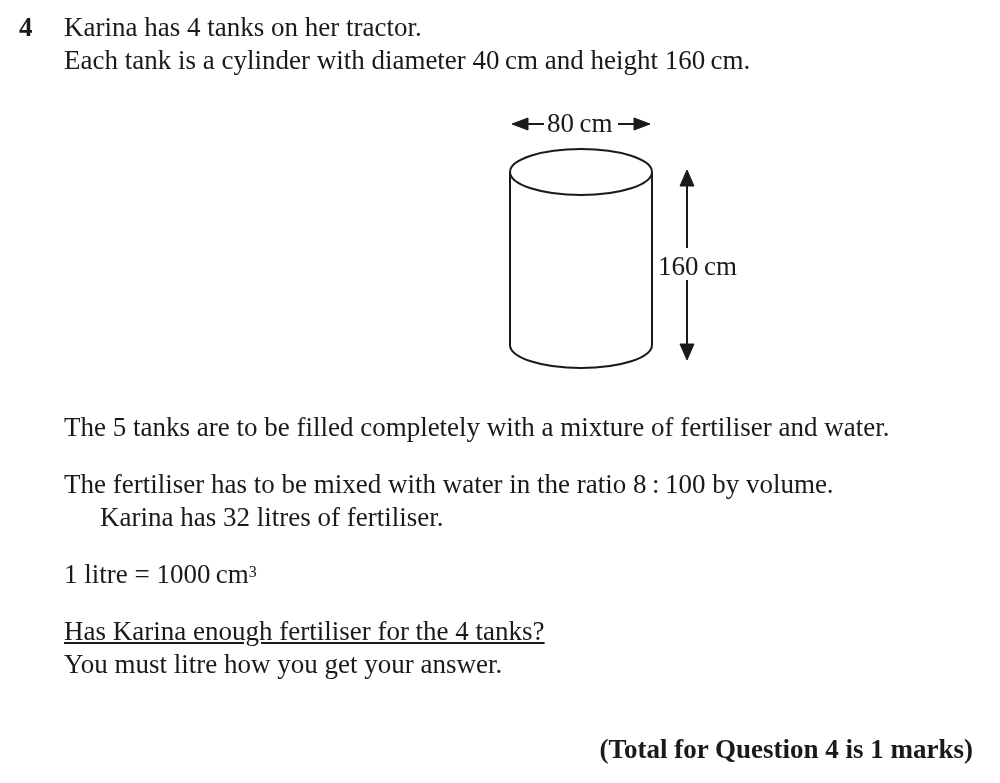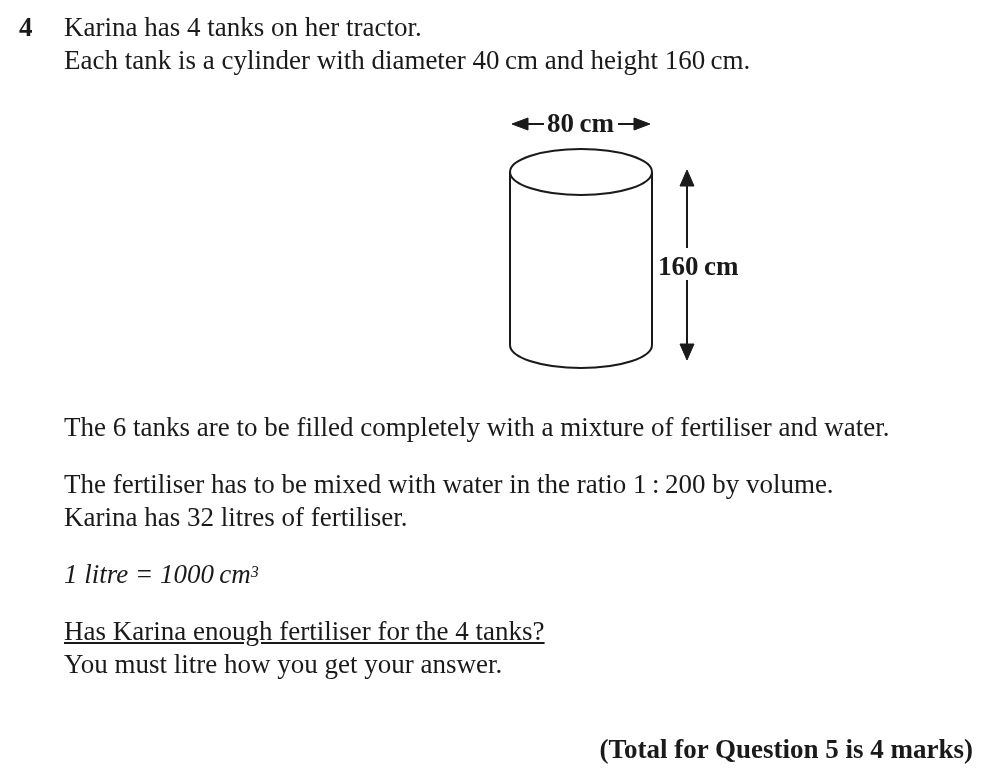--- a/index.html
+++ b/index.html
@@ -13,21 +13,21 @@
       font-size: 27px; font-weight: bold;
     }
     .line {
       position: absolute; left: 64px;
       font-size: 27px; line-height: 32px; white-space: nowrap;
     }
     .total {
       position: absolute; right: 27px; top: 734px;
       font-size: 27px; font-weight: bold; white-space: nowrap;
     }
-    .diagram { position: absolute; left: 500px; top: 100px; width: 260px; height: 280px; font-weight: bold; }
+    .diagram { position: absolute; left: 500px; top: 100px; width: 260px; height: 280px; }
     .diagram svg text { font-family: "Liberation Serif", "DejaVu Serif", serif; font-size: 27px; fill: #1a1a1a; }
     sup { font-size: 16px; vertical-align: top; position: relative; top: -2px; }
   </style>
 </head>
 <body>
 
 <div class="qnum">4</div>
 
 <div class="line" style="top:11px;">Karina has 4 tanks on her tractor.</div>
 <div class="line" style="top:44px;">Each tank is a cylinder with diameter 40 cm and height 160 cm.</div>
@@ -53,24 +53,24 @@
     <g stroke="#1a1a1a" fill="#1a1a1a">
       <polygon points="187,70 180,86 194,86"></polygon>
       <line x1="187" y1="84" x2="187" y2="148" stroke-width="2"></line>
       <line x1="187" y1="180" x2="187" y2="246" stroke-width="2"></line>
       <polygon points="187,260 180,244 194,244"></polygon>
     </g>
     <text x="158" y="175">160 cm</text>
   </svg>
 </div>
 
-<div class="line" style="top:411px;">The 6 tanks are to be filled completely with a mixture of fertiliser and water.</div>
-<div class="line" style="top:468px;">The fertiliser has to be mixed with water in the ratio 1 : 200 by volume.</div>
-<div class="line" style="top:501px;">Karina has 32 litres of fertiliser.</div>
+<div class="line" style="top:411px;">The 5 tanks are to be filled completely with a mixture of fertiliser and water.</div>
+<div class="line" style="top:468px;">The fertiliser has to be mixed with water in the ratio 8 : 100 by volume.</div>
+<div class="line" style="top:501px;margin-left:36px;">Karina has 32 litres of fertiliser.</div>
 
-<div class="line" style="top:558px;font-style:italic;">
+<div class="line" style="top:558px;">
   <span>1 litre = 1000 cm</span><sup>3</sup>
 </div>
 
 <div class="line" style="top:615px;text-decoration:underline;">Has Karina enough fertiliser for the 4 tanks?</div>
 <div class="line" style="top:648px;">You must litre how you get your answer.</div>
 
-<div class="total">(Total for Question 5 is 4 marks)</div>
+<div class="total">(Total for Question 4 is 1 marks)</div>
 
 </body></html>

